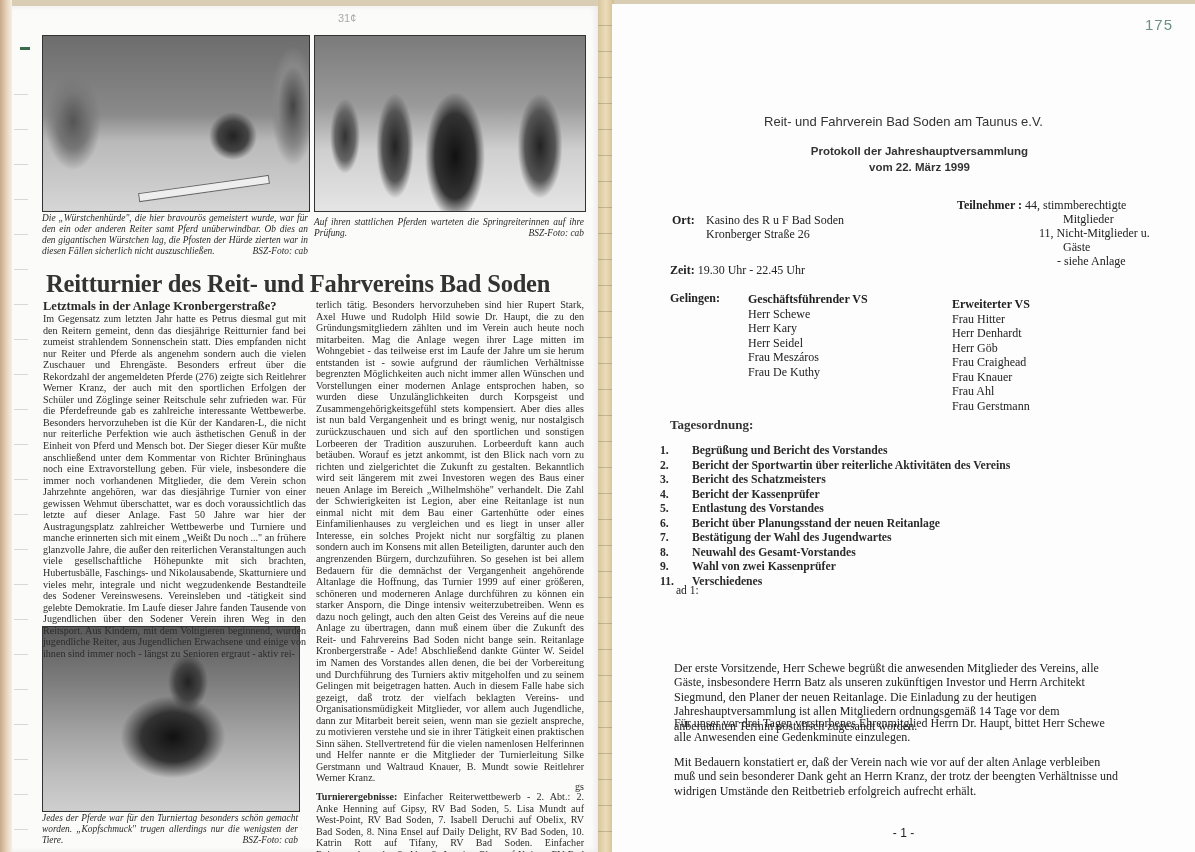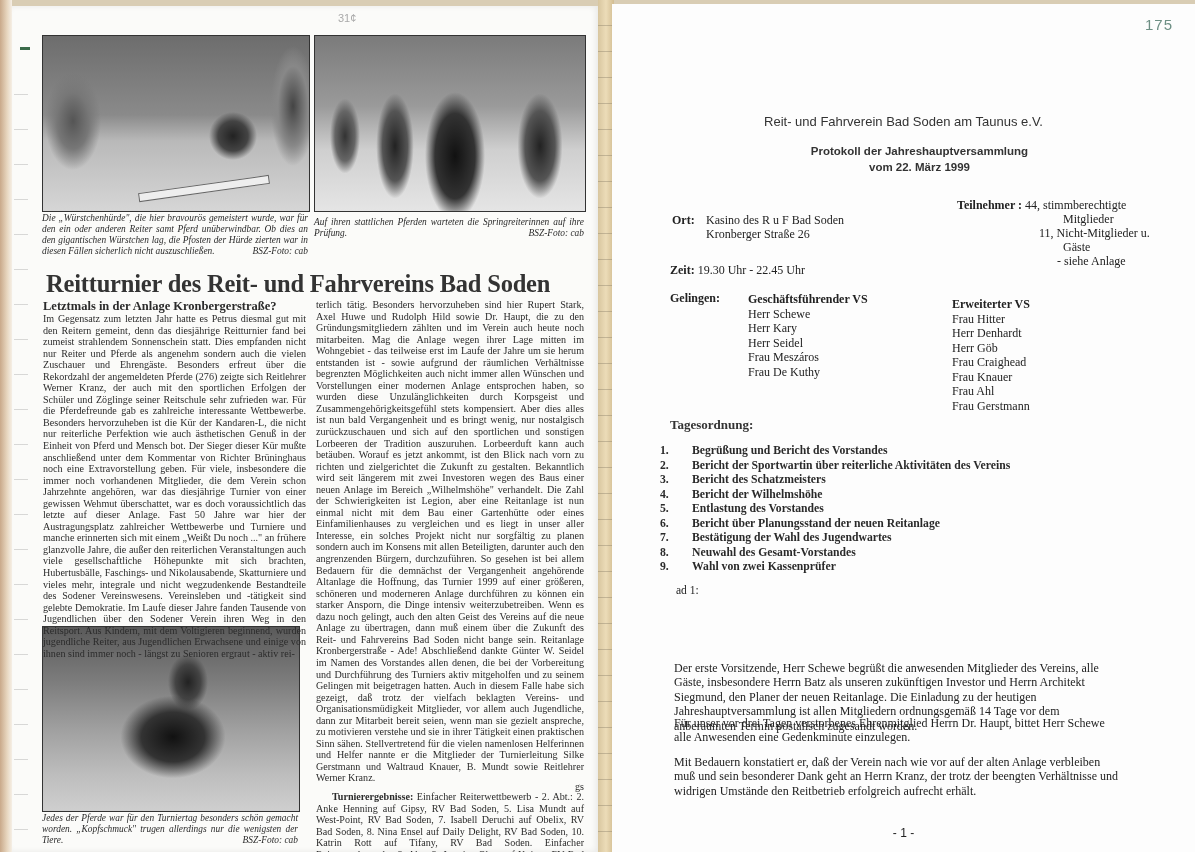--- a/index.html
+++ b/index.html
@@ -36,21 +36,21 @@
   .caption .credit{display:block;text-align:right;margin-top:-11px;}
   .cap1{left:42px;top:213px;width:266px;}
   .cap2{left:314px;top:217px;width:270px;}
   .cap3{left:42px;top:813px;width:256px;}
   .headline{position:absolute;left:46px;top:270px;width:552px;font-size:24.5px;font-weight:bold;letter-spacing:-.2px;color:#333;white-space:nowrap;}
   .col{position:absolute;font-size:10.1px;line-height:11.55px;text-align:justify;color:#2b2b2b;}
   .col p{margin:0;}
   .col1{left:43px;top:299px;width:263px;}
   .col1 .sub{font-weight:bold;font-size:12.5px;line-height:14px;}
   .col2{left:316px;top:299px;width:268px;}
-  .col2 .bold{font-weight:bold;margin-left:16px;}
+  .col2 .bold{font-weight:bold;}
   .col2 .sig{display:block;text-align:right;margin-top:-2px;height:9px;line-height:9px;}
   .hand-num{position:absolute;left:338px;top:12px;font-size:11px;color:#aaa;font-family:"Liberation Sans",sans-serif;}
   .page-num{position:absolute;left:1145px;top:16px;font-size:15px;color:#6d8f84;font-family:"Liberation Sans",sans-serif;letter-spacing:1px;}
   .doc-title{position:absolute;left:612px;top:114px;width:583px;text-align:center;font-family:"Liberation Sans",sans-serif;font-weight:normal;font-size:13px;color:#333;}
   .doc-sub{position:absolute;left:612px;width:583px;text-align:center;font-family:"Liberation Sans",sans-serif;font-weight:bold;font-size:11.5px;color:#333;padding-left:16px;}
   .doc-sub1{top:145px;}
   .doc-sub2{top:161px;}
   .meta{position:absolute;font-size:12px;line-height:14px;color:#222;}
   .meta b{font-weight:bold;}
   .ort{left:672px;top:193px;margin-top:20px;}
@@ -179,41 +179,45 @@
   <div class="item">
       <span class="num">2.</span>
       <span>Bericht der Sportwartin über reiterliche Aktivitäten des Vereins</span>
     </div>
   <div class="item">
       <span class="num">3.</span>
       <span>Bericht des Schatzmeisters</span>
     </div>
   <div class="item">
       <span class="num">4.</span>
-      <span>Bericht der Wilhelmshöhe</span>
+      <span>Bericht der Kassenprüfer</span>
     </div>
   <div class="item">
       <span class="num">5.</span>
       <span>Entlastung des Vorstandes</span>
     </div>
   <div class="item">
       <span class="num">6.</span>
       <span>Bericht über Planungsstand der neuen Reitanlage</span>
     </div>
   <div class="item">
       <span class="num">7.</span>
       <span>Bestätigung der Wahl des Jugendwartes</span>
     </div>
   <div class="item">
       <span class="num">8.</span>
       <span>Neuwahl des Gesamt-Vorstandes</span>
     </div>
   <div class="item">
       <span class="num">9.</span>
       <span>Wahl von zwei Kassenprüfer</span>
+    </div>
+  <div class="item">
+      <span class="num">11.</span>
+      <span>Verschiedenes</span>
     </div>
 </div>
 
 <div class="ad">ad 1:</div>
 <div class="body-r br1">Der erste Vorsitzende, Herr Schewe begrüßt die anwesenden Mitglieder des Vereins, alle Gäste, insbesondere Herrn Batz als unseren zukünftigen Investor und Herrn Architekt Siegmund, den Planer der neuen Reitanlage. Die Einladung zu der heutigen Jahreshauptversammlung ist allen Mitgliedern ordnungsgemäß 14 Tage vor dem anberaumten Termin postalisch zugesandt worden.</div>
 <div class="body-r br2">Für unser vor drei Tagen verstorbenes Ehrenmitglied Herrn Dr. Haupt, bittet Herr Schewe alle Anwesenden eine Gedenkminute einzulegen.</div>
 <div class="body-r br3">Mit Bedauern konstatiert er, daß der Verein nach wie vor auf der alten Anlage verbleiben muß und sein besonderer Dank geht an Herrn Kranz, der trotz der beengten Verhältnisse und widrigen Umstände den Reitbetrieb erfolgreich aufrecht erhält.</div>
 
 <div class="footer-num">- 1 -</div>
 

